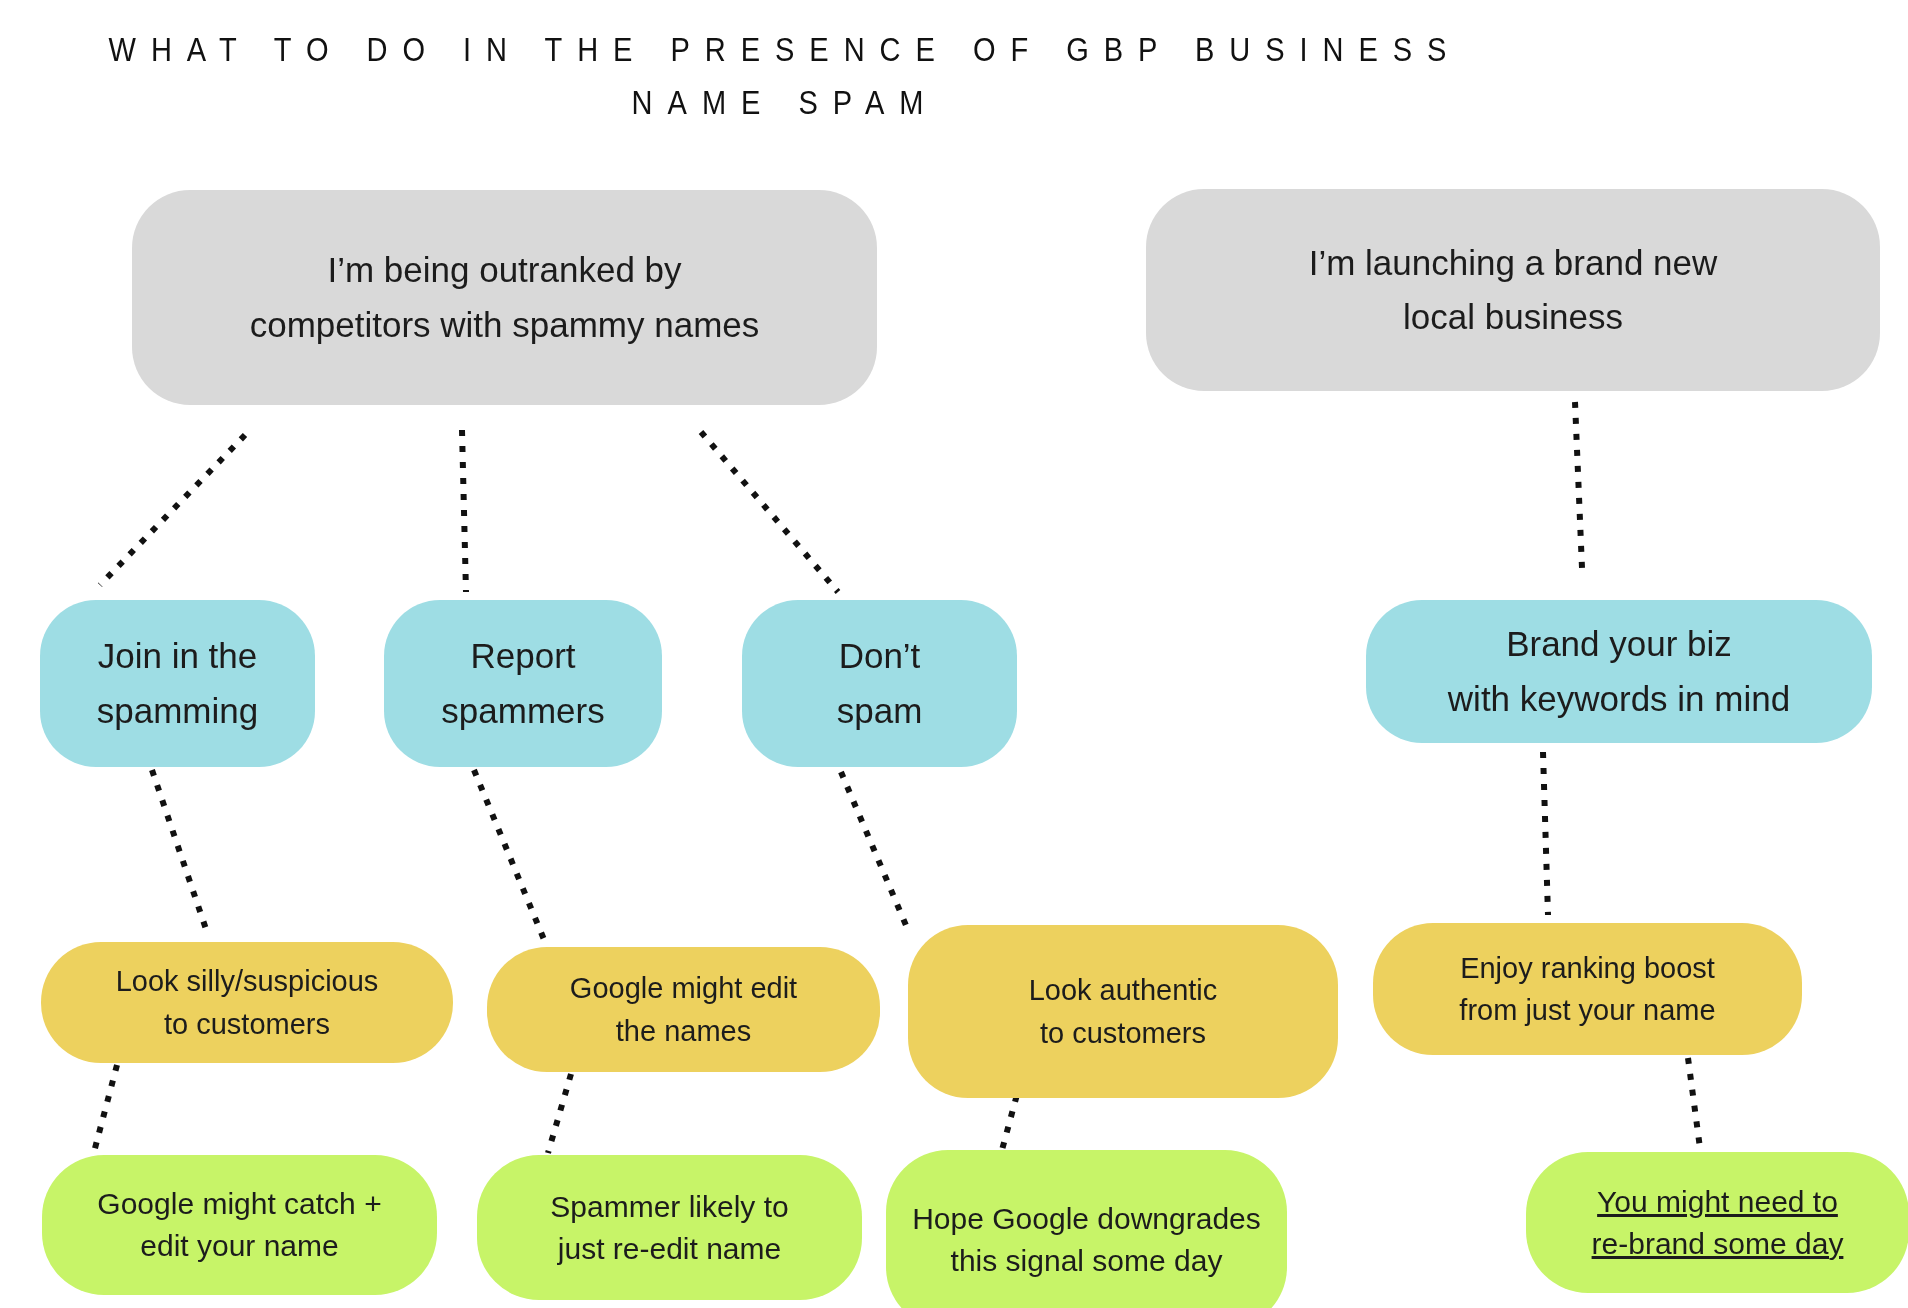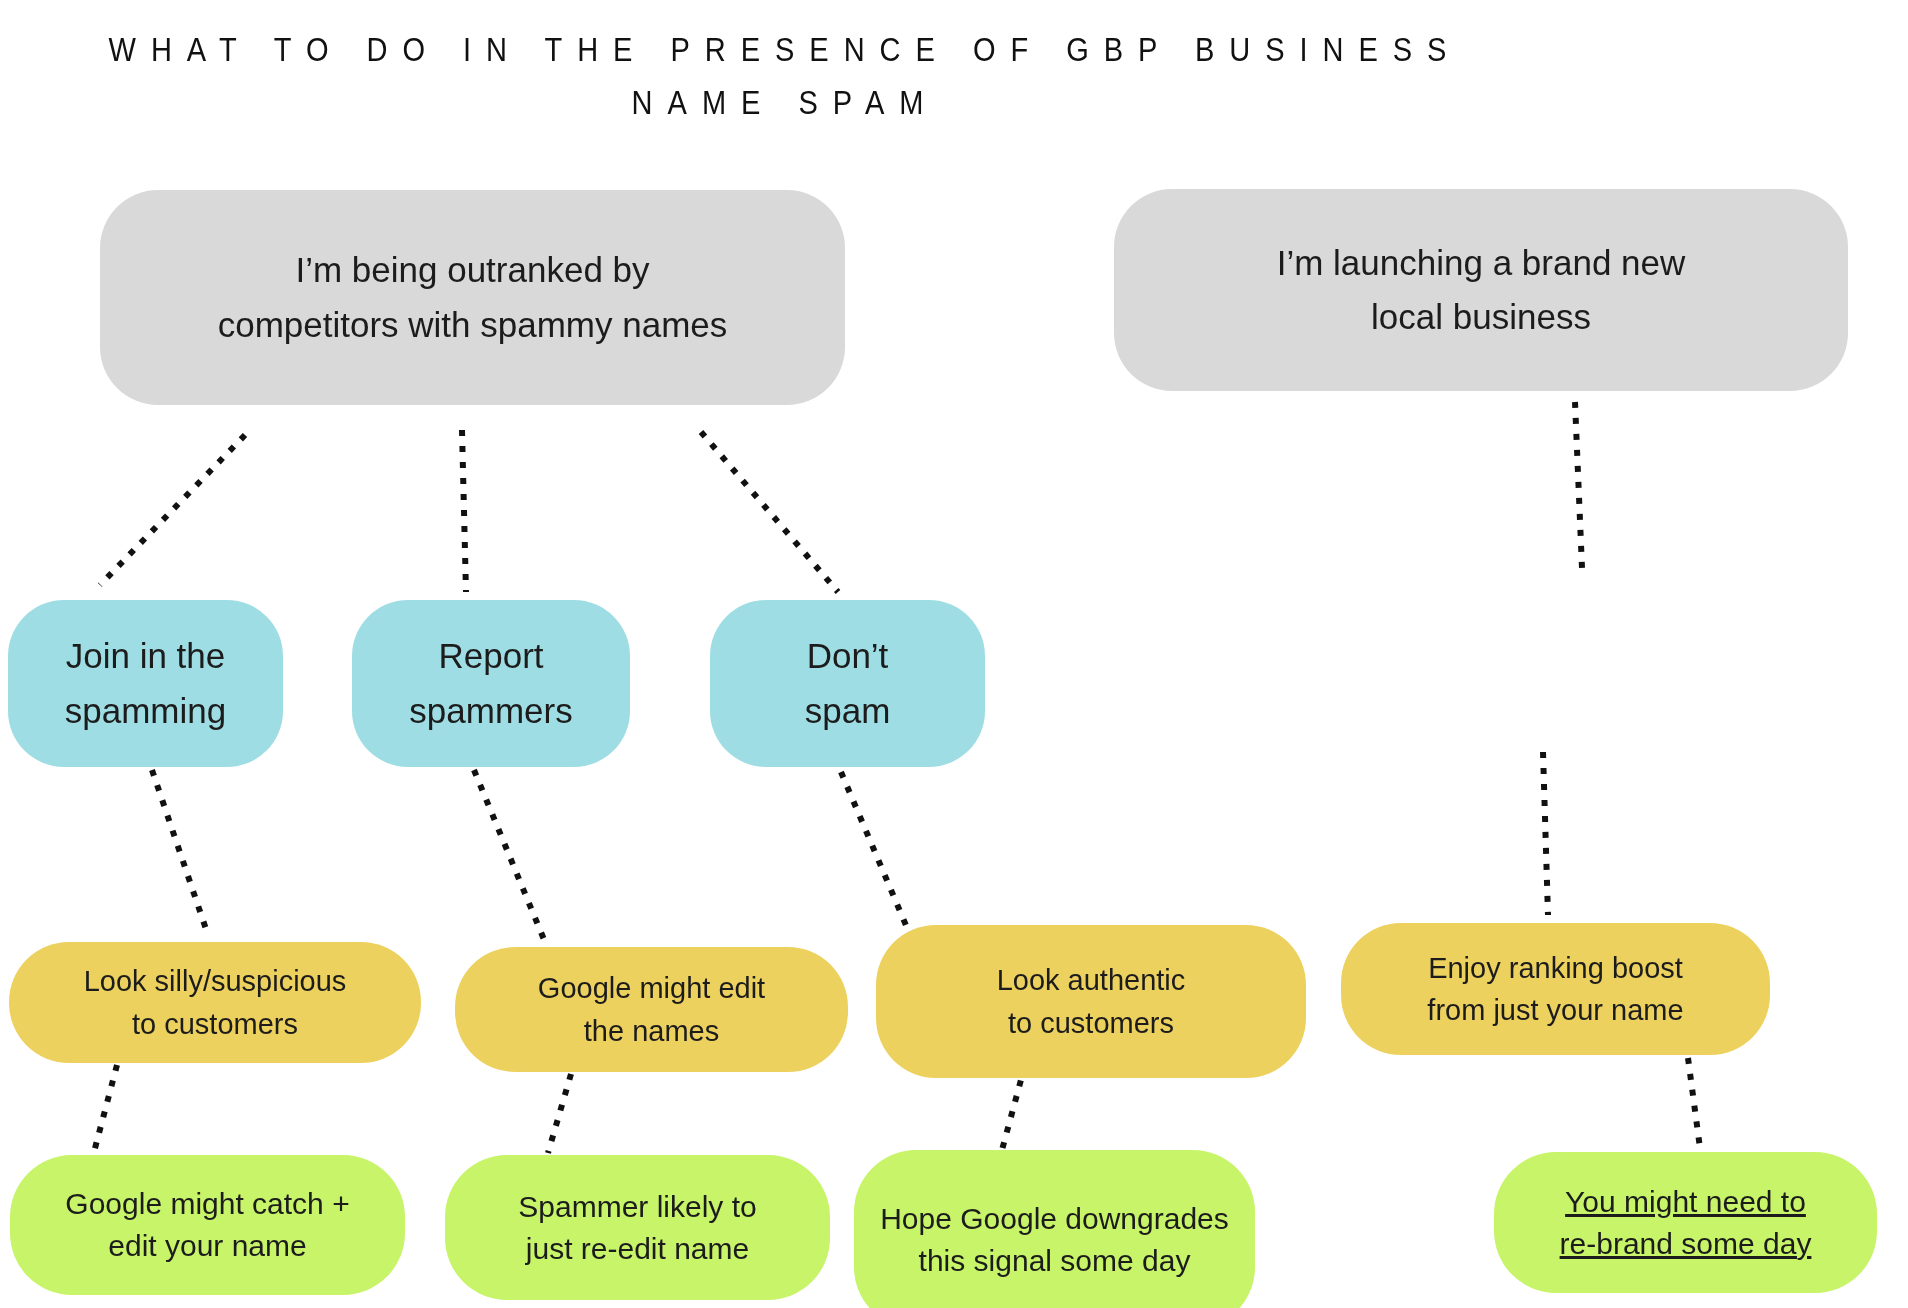--- a/index.html
+++ b/index.html
@@ -32,20 +32,21 @@
     color:#111;
     transform:scaleX(.88);
     transform-origin:50% 0;
   }
   .node{
     position:absolute;
     display:flex;align-items:center;justify-content:center;
     text-align:center;
     white-space:pre-line;
     line-height:1.55;
+    margin-left:32px;
   }
   .scenario{background:var(--scenario);border-radius:58px;font-size:35px;}
   .option{background:var(--option);border-radius:56px;font-size:35px;}
   .outcome{background:var(--outcome);border-radius:60px;font-size:29px;line-height:1.45;}
   .result{background:var(--result);border-radius:62px;font-size:30px;line-height:1.4;}
   svg.wires{position:absolute;left:0;top:0;pointer-events:none;}
   svg.wires line{
     stroke:var(--connector);
     stroke-width:6;
     stroke-dasharray:6 10;
@@ -78,26 +79,28 @@
 competitors with spammy names</div>
   <div class="node option" style="left:8px;top:600px;width:275px;height:167px;">Join in the
 spamming</div>
 
   <div class="node scenario" style="left:1114px;top:189px;width:734px;height:202px;">I’m launching a brand new
 local business</div>
   <div class="node option" style="left:352px;top:600px;width:278px;height:167px;">Report
 spammers</div>
   <div class="node option" style="left:710px;top:600px;width:275px;height:167px;">Don’t
 spam</div>
+  <div class="node option" style="left:1334px;top:600px;width:506px;height:143px;">Brand your biz
+with keywords in mind</div>
 
   <div class="node outcome" style="left:9px;top:942px;width:412px;height:121px;">Look silly/suspicious
 to customers</div>
   <div class="node outcome" style="left:455px;top:947px;width:393px;height:125px;">Google might edit
 the names</div>
-  <div class="node outcome" style="left:876px;top:925px;width:430px;height:153px;">Look authentic
+  <div class="node outcome" style="left:876px;top:925px;width:430px;height:173px;">Look authentic
 to customers</div>
   <div class="node outcome" style="left:1341px;top:923px;width:429px;height:132px;">Enjoy ranking boost
 from just your name</div>
 
   <div class="node result" style="left:10px;top:1155px;width:395px;height:140px;">Google might catch +
 edit your name</div>
   <div class="node result" style="left:445px;top:1155px;width:385px;height:145px;">Spammer likely to
 just re-edit name</div>
   <div class="node result" style="left:854px;top:1150px;width:401px;height:179px;">Hope Google downgrades
 this signal some day</div>

